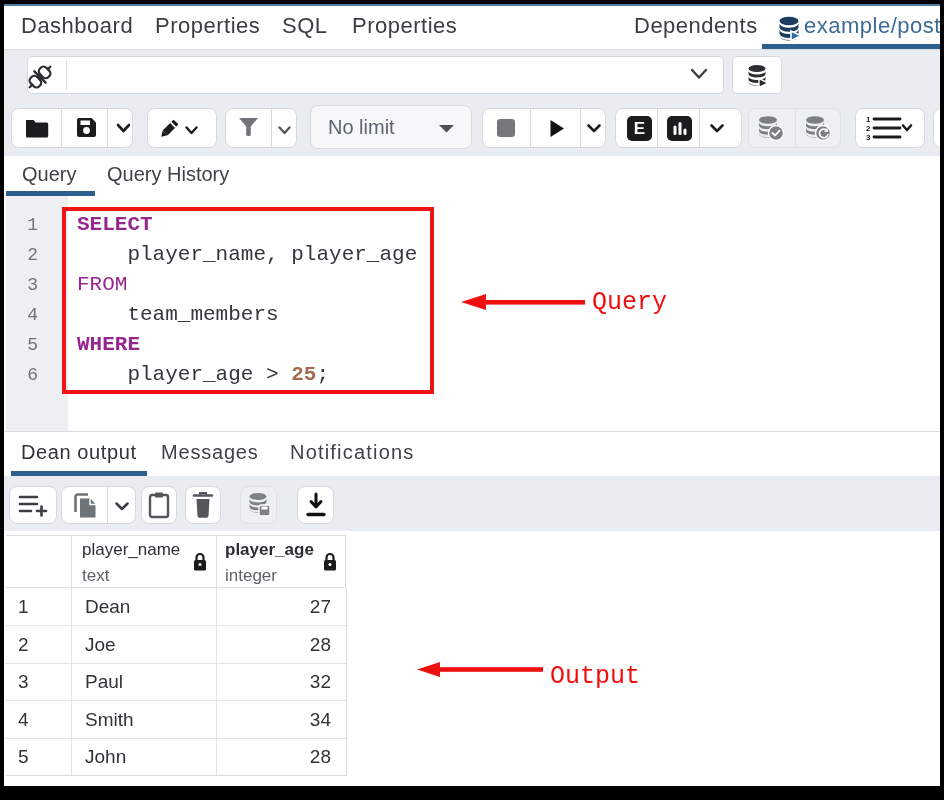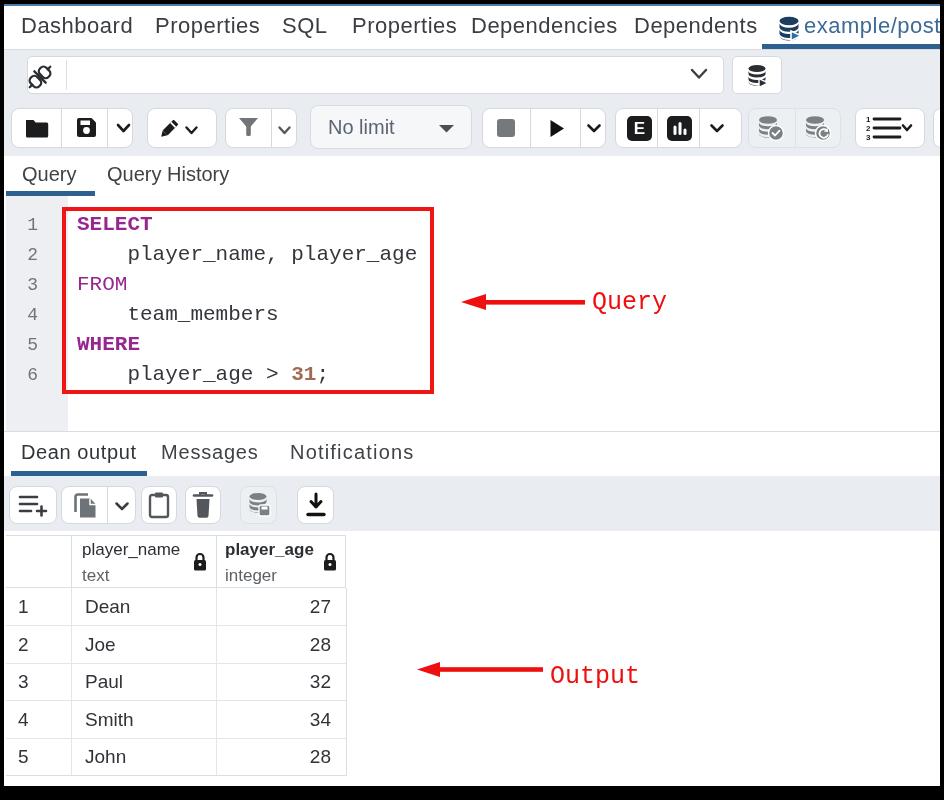--- a/index.html
+++ b/index.html
@@ -21,21 +21,20 @@
 <body>
 <div class="frame">
 
   <div class="abs" style="left:0;top:0;width:936px;height:2.5px;background:#4f7ca7"></div>
 
   <div class="abs" style="left:0;top:2px;width:936px;height:43px;background:#fff"></div>
   <div class="tab" style="left:17px;top:9px">Dashboard</div>
   <div class="tab" style="left:151px;top:9px">Properties</div>
   <div class="tab" style="left:278px;top:9px">SQL</div>
   <div class="tab" style="left:348px;top:9px">Properties</div>
-  <div class="tab" style="left:467px;top:9px">Dependencies</div>
   <div class="tab" style="left:630px;top:9px">Dependents</div>
   <svg id="tabdb" style="left:774px;top:12px" width="24" height="25" viewBox="0 0 24 25">
     <g fill="#1d3d5e">
       <ellipse cx="11" cy="5" rx="9.5" ry="4.2"></ellipse>
       <path d="M1.5 7.5 a9.5 4.2 0 0 0 19 0 v4 a9.5 4.2 0 0 1 -19 0 z"></path>
       <path d="M1.5 13.7 a9.5 4.2 0 0 0 19 0 v4 a9.5 4.2 0 0 1 -19 0 z"></path>
       <path d="M1.5 19.9 a9.5 4.2 0 0 0 19 0 v0.3 a9.5 4.2 0 0 1 -19 0 z"></path>
     </g>
     <path d="M13 15 L23 19.8 L13 24.6 z" fill="#2e6da4" stroke="#fff" stroke-width="1.6"></path>
   </svg>
@@ -191,21 +190,21 @@
 2
 3
 4
 5
 6</div>
   <div class="abs mono" style="left:73px;top:206px;font-size:21px;line-height:30px;color:#33363b;white-space:pre"><span style="color:#97268f;font-weight:bold">SELECT</span>
     player_name, player_age
 <span style="color:#97268f;font-weight:normal">FROM</span>
     team_members
 <span style="color:#97268f;font-weight:bold">WHERE</span>
-    player_age &gt; <span style="color:#a26a50;font-weight:bold">31</span>;</div>
+    player_age &gt; <span style="color:#a26a50;font-weight:bold">25</span>;</div>
 
   <div class="abs" style="left:58px;top:203px;width:372px;height:187px;border:4px solid #f01414;box-sizing:border-box"></div>
 
   <svg style="left:457px;top:288px" width="130" height="22" viewBox="0 0 130 22">
     <path d="M0 10 L25 2 L25 18 z" fill="#ee0f0f"></path>
     <rect x="22" y="8" width="102" height="4.6" fill="#ee0f0f"></rect>
   </svg>
   <div class="abs mono" style="left:588px;top:284px;font-size:25px;color:#ee0f0f">Query</div>
 
   <div class="abs" style="left:0;top:427px;width:936px;height:45px;background:#fff;border-top:1px solid #d8dbe0;box-sizing:border-box"></div>

